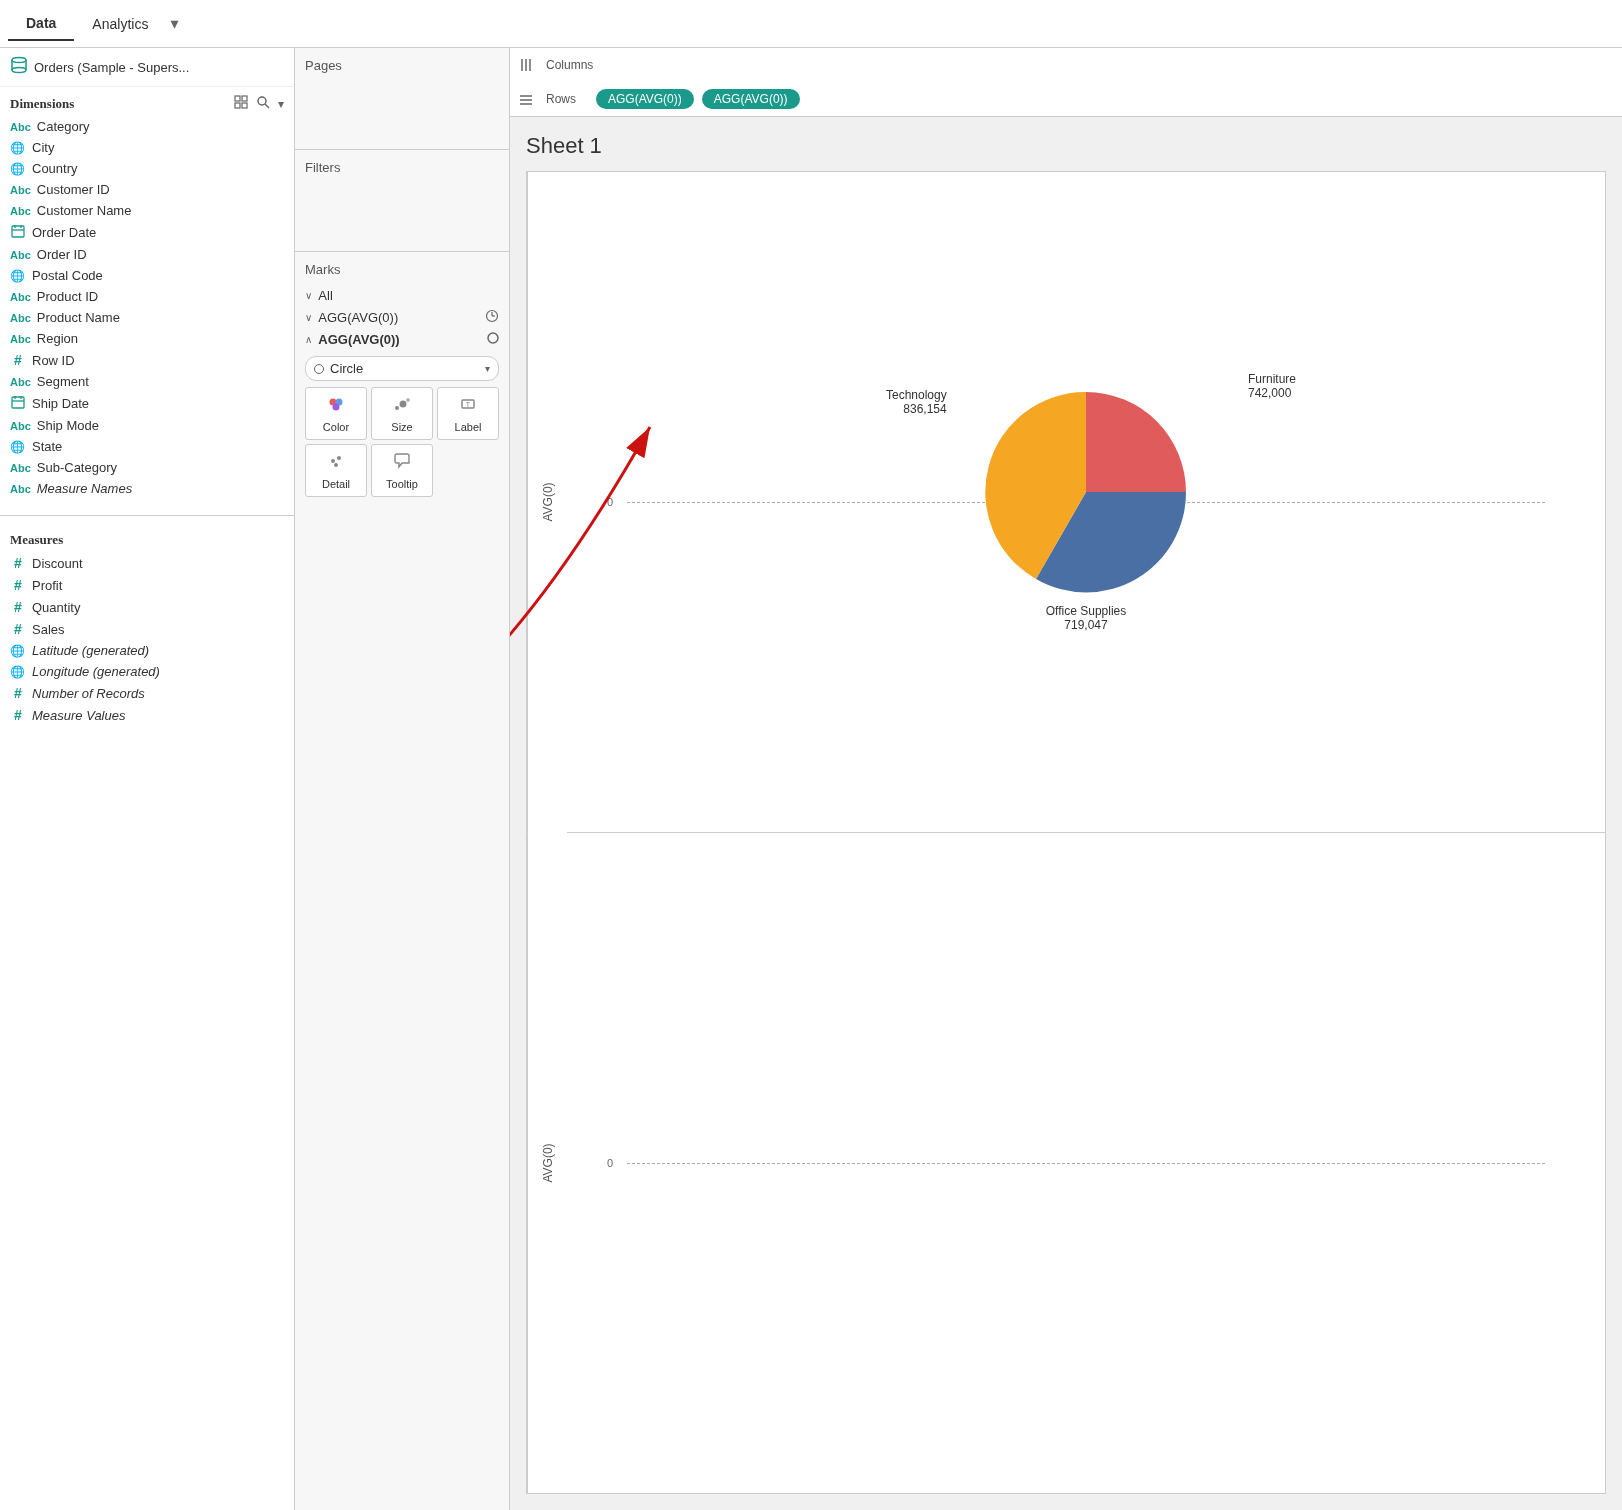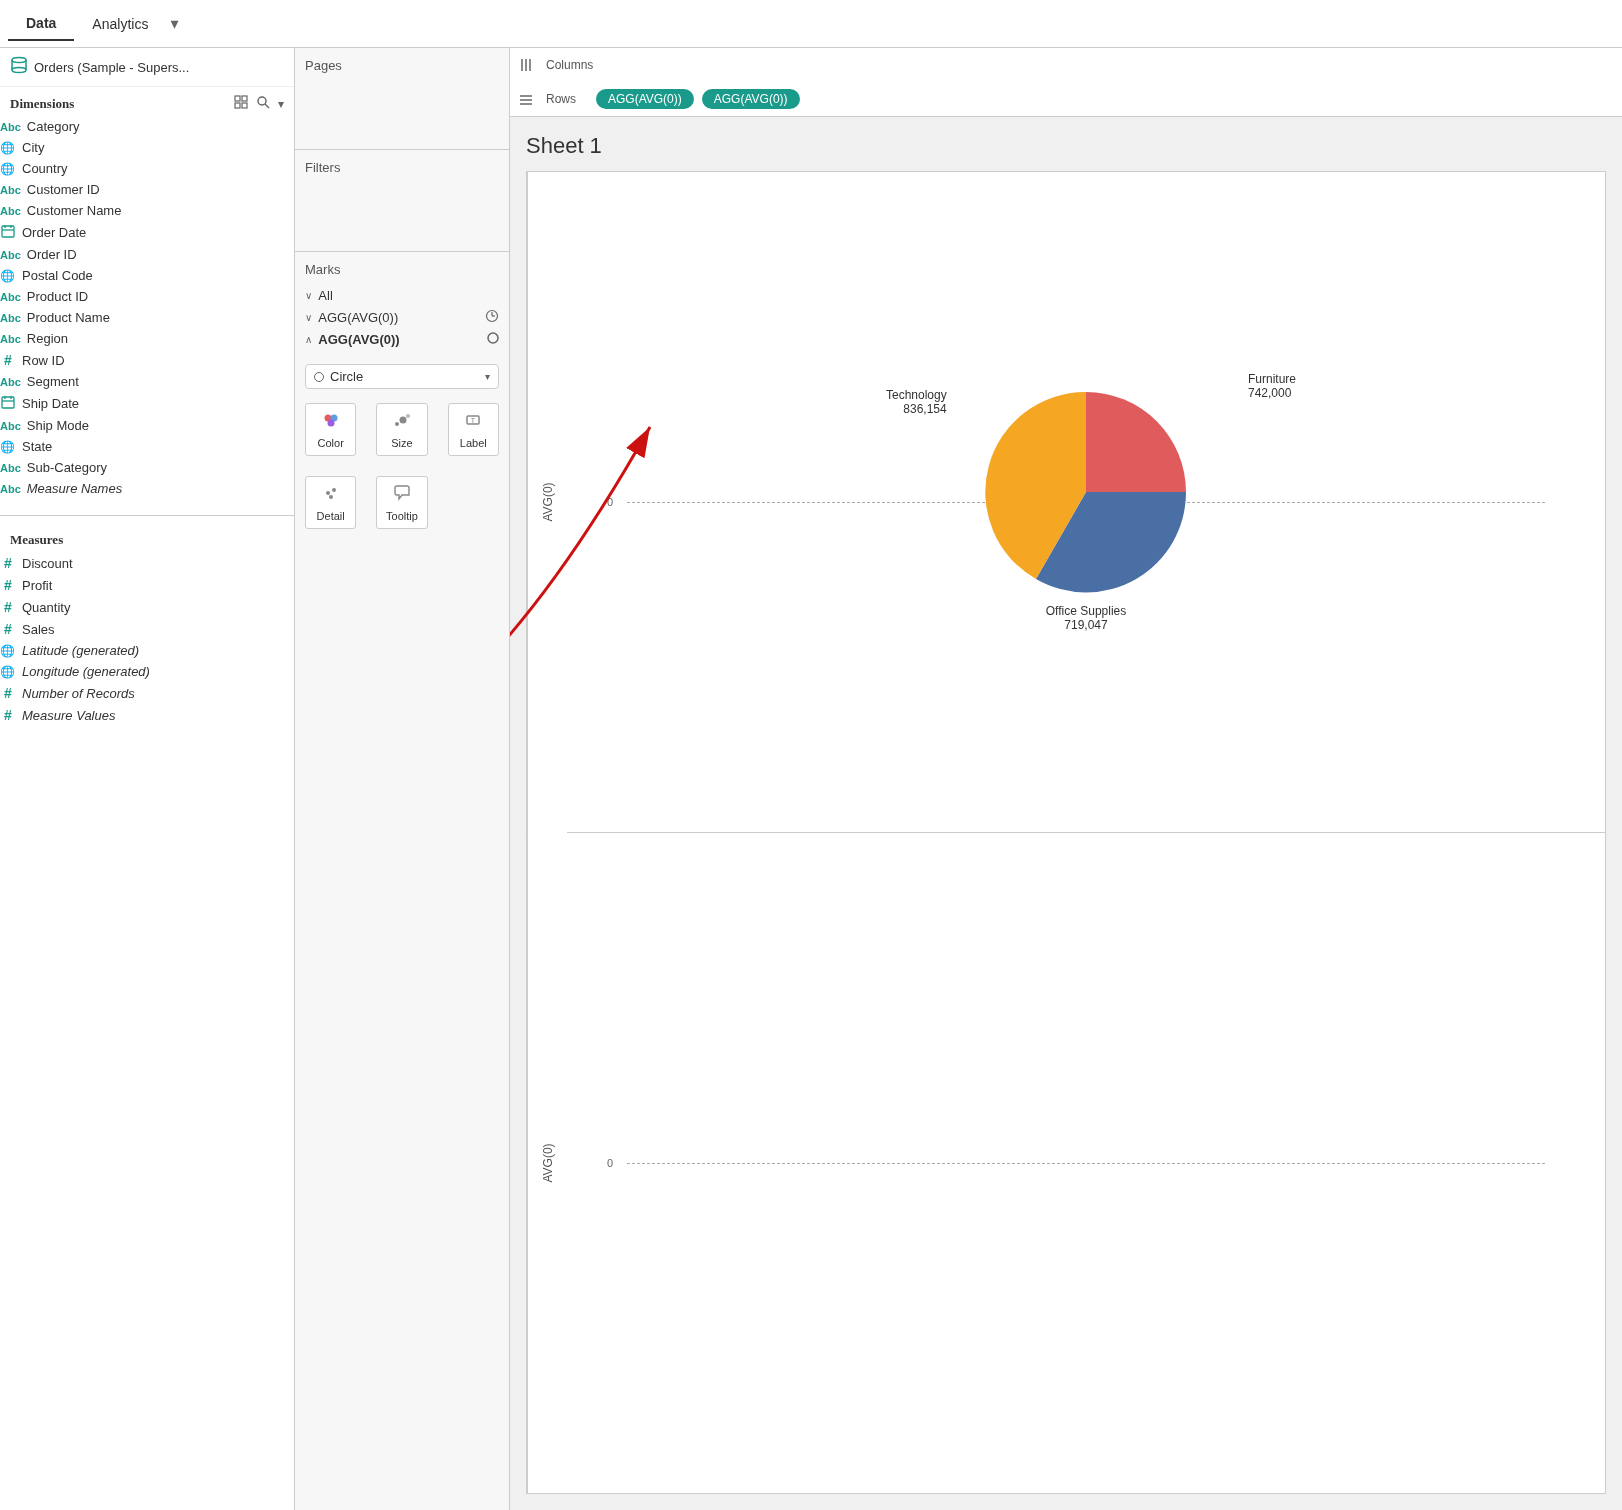--- a/index.html
+++ b/index.html
@@ -89,21 +89,21 @@
       color: #666;
     }
 
     .field-list {
       list-style: none;
       padding: 0 0 8px 0;
     }
     .field-item {
       display: flex;
       align-items: center;
-      padding: 3px 0;
+      padding: 3px 10px;
       gap: 6px;
       cursor: pointer;
       font-size: 13px;
     }
     .field-icon {
       font-size: 12px;
       min-width: 16px;
       text-align: center;
     }
     .field-icon.globe { color: #1a9a8a; }
@@ -171,24 +171,24 @@
     }
     .marks-icon {
       margin-left: auto;
       color: #666;
     }
 
     .circle-dropdown {
       display: flex;
       align-items: center;
       border: 1px solid #ccc;
-      border-radius: 4px;
+      border-radius: 11px;
       padding: 4px 8px;
       background: #fff;
-      margin: 14px 0;
+      margin: 6px 0;
       cursor: pointer;
       gap: 6px;
     }
     .circle-dot {
       width: 10px;
       height: 10px;
       border-radius: 50%;
       border: 1.5px solid #666;
     }
     .circle-text {
@@ -196,21 +196,21 @@
       font-size: 13px;
     }
     .circle-caret {
       color: #666;
       font-size: 10px;
     }
 
     .marks-buttons {
       display: grid;
       grid-template-columns: 1fr 1fr 1fr;
-      gap: 20px;
+      gap: 4px;
       margin-top: 6px;
     }
     .marks-btn {
       display: flex;
       flex-direction: column;
       align-items: center;
       padding: 6px 4px;
       border: 1px solid #ccc;
       border-radius: 3px;
       background: #fff;

